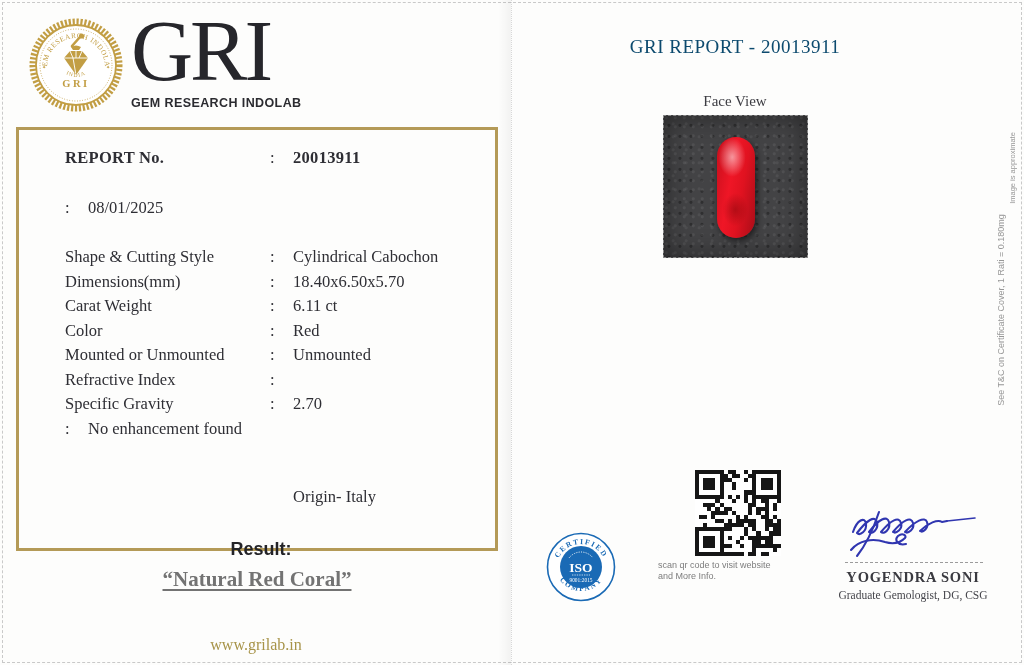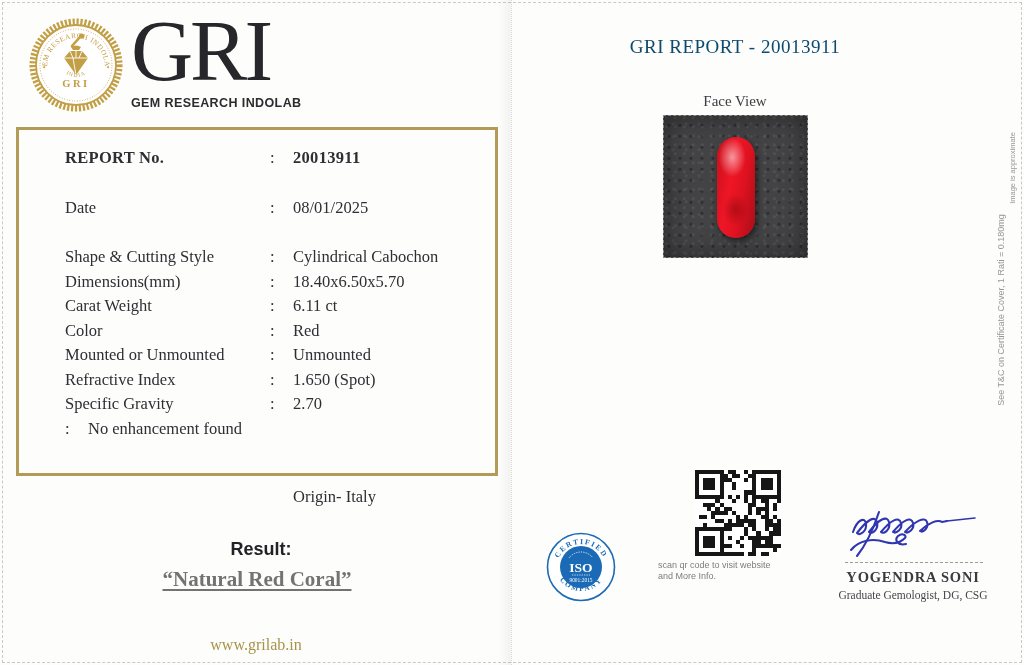--- a/index.html
+++ b/index.html
@@ -27,21 +27,21 @@
   .brand-name {
     font-family:"Liberation Serif", serif; font-size:86px; line-height:1;
     color:#26262b; letter-spacing:-3px;
   }
   .brand-sub {
     font-family:"Liberation Sans", sans-serif; font-weight:bold;
     font-size:12.5px; letter-spacing:0.4px; color:#2b2b30; margin-top:2px;
   }
 
   .report-box {
-    position:absolute; left:16px; top:127px; width:482px; height:349px;
+    position:absolute; left:16px; top:127px; width:482px; height:424px;
     border:3px solid #b49a57; box-shadow:inset 0 0 0 1px #fdfdfc, 0 0 0 1px #fdfdfc;
     background:#fdfdfc;
   }
   .rows { position:absolute; left:46px; top:16px; width:410px; font-size:16.5px; color:#2e2e34; }
   .row { display:flex; line-height:24.5px; }
   .row.gap-lg { margin-top:25px; }
   .row .lbl { width:205px; }
   .row .sep { width:23px; }
   .row .val { flex:1; }
   .row.bold .lbl, .row.bold .val { font-weight:bold; letter-spacing:0.3px; }
@@ -164,21 +164,20 @@
   </div>
 
   <div class="report-box">
     <div class="rows">
         <div class="row bold">
           <span class="lbl">REPORT No.</span>
           <span class="sep">:</span>
           <span class="val">20013911</span>
         </div>
         <div class="row gap-lg">
-          <span class="lbl">Date</span>
           <span class="sep">:</span>
           <span class="val">08/01/2025</span>
         </div>
         <div class="row gap-lg">
           <span class="lbl">Shape &amp; Cutting Style</span>
           <span class="sep">:</span>
           <span class="val">Cylindrical Cabochon</span>
         </div>
         <div class="row">
           <span class="lbl">Dimensions(mm)</span>
@@ -196,21 +195,20 @@
           <span class="val">Red</span>
         </div>
         <div class="row">
           <span class="lbl">Mounted or Unmounted</span>
           <span class="sep">:</span>
           <span class="val">Unmounted</span>
         </div>
         <div class="row">
           <span class="lbl">Refractive Index</span>
           <span class="sep">:</span>
-          <span class="val">1.650 (Spot)</span>
         </div>
         <div class="row">
           <span class="lbl">Specific Gravity</span>
           <span class="sep">:</span>
           <span class="val">2.70</span>
         </div>
         <div class="row">
           <span class="sep">:</span>
           <span class="val">No enhancement found</span>
         </div>

